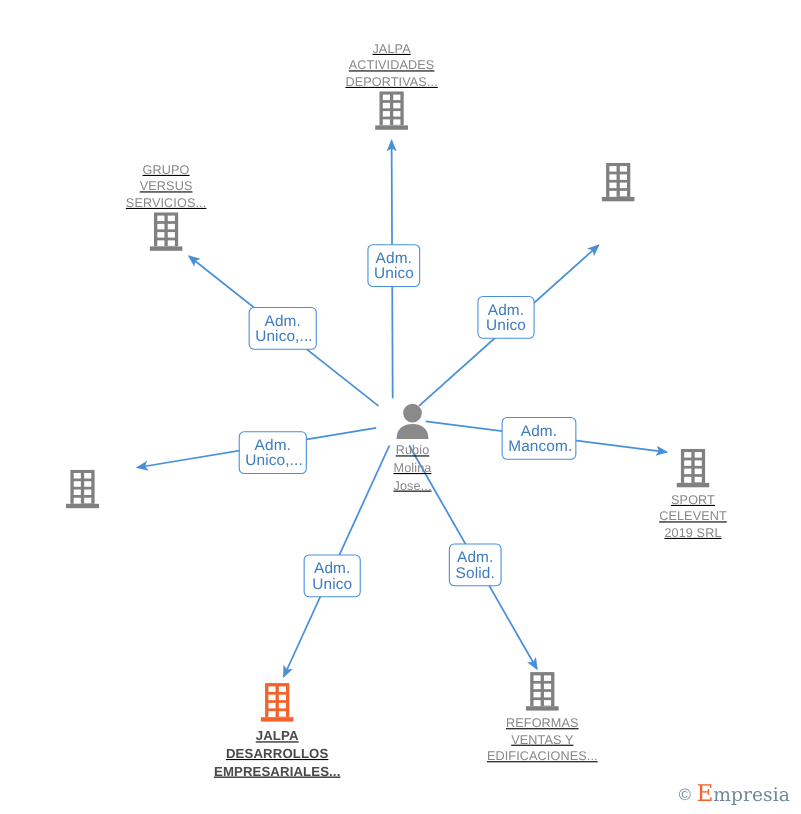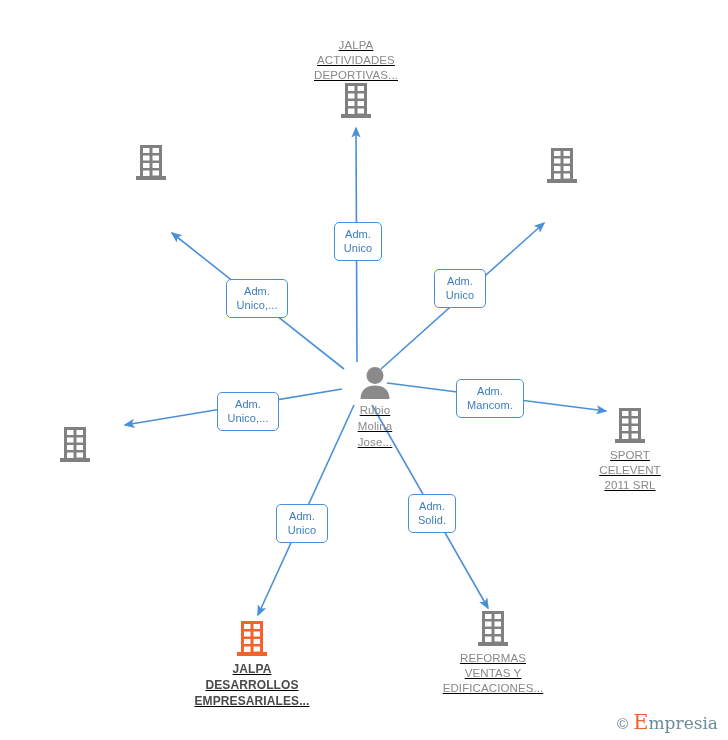--- a/index.html
+++ b/index.html
@@ -63,21 +63,21 @@
     margin-top: 2px;
     line-height: 16px;
   }
   .edge-label {
     position: absolute;
     box-sizing: border-box;
     border: 1.4px solid #4a90d9;
     border-radius: 5px;
     background: #ffffff;
     color: #3d7cbf;
-    font-size: 11px;
+    font-size: 14px;
     line-height: 14px;
     text-align: center;
     padding: 4px 5px 5px 5px;
     white-space: pre-line;
     letter-spacing: 0.1px;
   }
   #watermark {
     position: absolute;
     right: 10px;
     bottom: 8px;
@@ -153,20 +153,23 @@
             <rect x="7" y="10.5" width="6.5" height="5" fill="#ffffff"></rect>
             <rect x="16.5" y="10.5" width="6.5" height="5" fill="#ffffff"></rect>
             <rect x="7" y="18" width="6.5" height="5" fill="#ffffff"></rect>
             <rect x="16.5" y="18" width="6.5" height="5" fill="#ffffff"></rect>
             <rect x="16.5" y="25.5" width="6.5" height="5" fill="#ffffff"></rect>
             <rect x="7" y="25.5" width="6.5" height="5.5" fill="#ffffff"></rect>
             <rect x="0" y="31" width="30" height="4" fill="#808080"></rect>
           </svg></span>
       </div>
       <div class="node company" style="left: 151px; top: 145px;">
+        <span class="label">GRUPO
+VERSUS
+SERVICIOS...</span>
         <span class="icon"><svg width="30" height="36" viewBox="0 0 30 36">
             <rect x="4" y="0" width="22" height="31" fill="#808080"></rect>
             <rect x="7" y="3" width="6.5" height="5" fill="#ffffff"></rect>
             <rect x="16.5" y="3" width="6.5" height="5" fill="#ffffff"></rect>
             <rect x="7" y="10.5" width="6.5" height="5" fill="#ffffff"></rect>
             <rect x="16.5" y="10.5" width="6.5" height="5" fill="#ffffff"></rect>
             <rect x="7" y="18" width="6.5" height="5" fill="#ffffff"></rect>
             <rect x="16.5" y="18" width="6.5" height="5" fill="#ffffff"></rect>
             <rect x="16.5" y="25.5" width="6.5" height="5" fill="#ffffff"></rect>
             <rect x="7" y="25.5" width="6.5" height="5.5" fill="#ffffff"></rect>
@@ -195,21 +198,21 @@
             <rect x="7" y="10.5" width="6.5" height="5" fill="#ffffff"></rect>
             <rect x="16.5" y="10.5" width="6.5" height="5" fill="#ffffff"></rect>
             <rect x="7" y="18" width="6.5" height="5" fill="#ffffff"></rect>
             <rect x="16.5" y="18" width="6.5" height="5" fill="#ffffff"></rect>
             <rect x="16.5" y="25.5" width="6.5" height="5" fill="#ffffff"></rect>
             <rect x="7" y="25.5" width="6.5" height="5.5" fill="#ffffff"></rect>
             <rect x="0" y="31" width="30" height="4" fill="#808080"></rect>
           </svg></span>
         <span class="label">SPORT
 CELEVENT
-2011 SRL</span>
+2019 SRL</span>
       </div>
       <div class="node company below" style="left: 75px; top: 427px;">
         <span class="icon"><svg width="30" height="36" viewBox="0 0 30 36">
             <rect x="4" y="0" width="22" height="31" fill="#808080"></rect>
             <rect x="7" y="3" width="6.5" height="5" fill="#ffffff"></rect>
             <rect x="16.5" y="3" width="6.5" height="5" fill="#ffffff"></rect>
             <rect x="7" y="10.5" width="6.5" height="5" fill="#ffffff"></rect>
             <rect x="16.5" y="10.5" width="6.5" height="5" fill="#ffffff"></rect>
             <rect x="7" y="18" width="6.5" height="5" fill="#ffffff"></rect>
             <rect x="16.5" y="18" width="6.5" height="5" fill="#ffffff"></rect>

